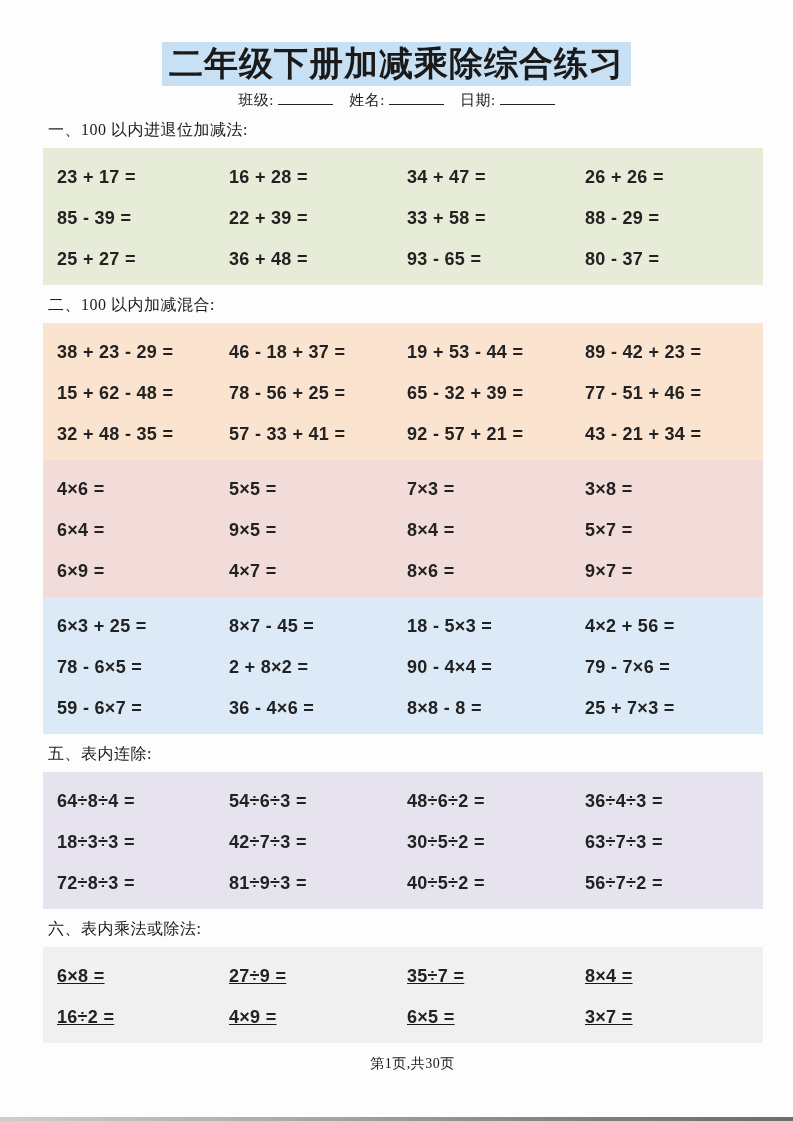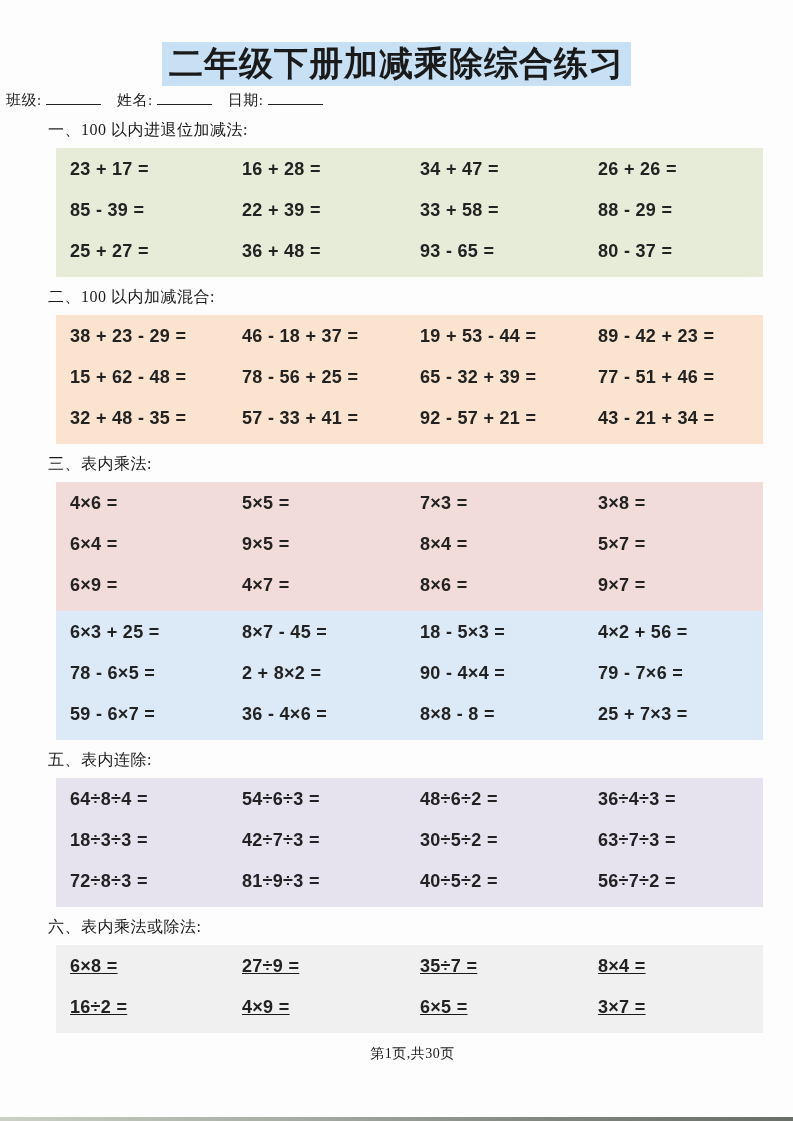--- a/index.html
+++ b/index.html
@@ -19,21 +19,21 @@
     display: inline-block;
     font-size: 34px; font-weight: 700;
     letter-spacing: 1px;
     line-height: 1.22;
     background: #c7e0f4;
     padding: 1px 7px 2px 7px;
   }
 
   
   .subhead {
-    text-align: left;
+    text-align: center;
     font-size: 15px;
     margin-top: 5px;
     letter-spacing: 0.5px;
   }
   .subhead .field { margin: 0 6px; white-space: nowrap; }
   .blank {
     display: inline-block;
     width: 55px; height: 13px;
     border-bottom: 1.6px solid #222;
     margin-left: 4px;
@@ -43,22 +43,22 @@
   
   .section-heading {
     margin: 10px 0 7px 48px;
     font-size: 16px;
     font-weight: 400;
     letter-spacing: 0.5px;
   }
 
   
   .box {
-    margin: 0 30px 0 56px;
-    padding: 12px 0 16px 14px;
+    margin: 0 30px 0 43px;
+    padding: 20px 0 16px 14px;
   }
   .grid {
     display: grid;
     grid-template-columns: 172px 178px 178px 1fr;
     row-gap: 22px;
   }
   .cell {
     font-family: "Liberation Sans", "DejaVu Sans", sans-serif;
     font-weight: 700;
     font-size: 18px;
@@ -136,21 +136,20 @@
       <div class="cell">78 - 56 + 25 =</div>
       <div class="cell">65 - 32 + 39 =</div>
       <div class="cell">77 - 51 + 46 =</div>
       <div class="cell">32 + 48 - 35 =</div>
       <div class="cell">57 - 33 + 41 =</div>
       <div class="cell">92 - 57 + 21 =</div>
       <div class="cell">43 - 21 + 34 =</div>
     </div>
   </div>
 
-  <div class="section-heading">三、表内乘法:</div>
   <div class="box bg3">
     <div class="grid">
       <div class="cell">4×6 =</div>
       <div class="cell">5×5 =</div>
       <div class="cell">7×3 =</div>
       <div class="cell">3×8 =</div>
       <div class="cell">6×4 =</div>
       <div class="cell">9×5 =</div>
       <div class="cell">8×4 =</div>
       <div class="cell">5×7 =</div>

